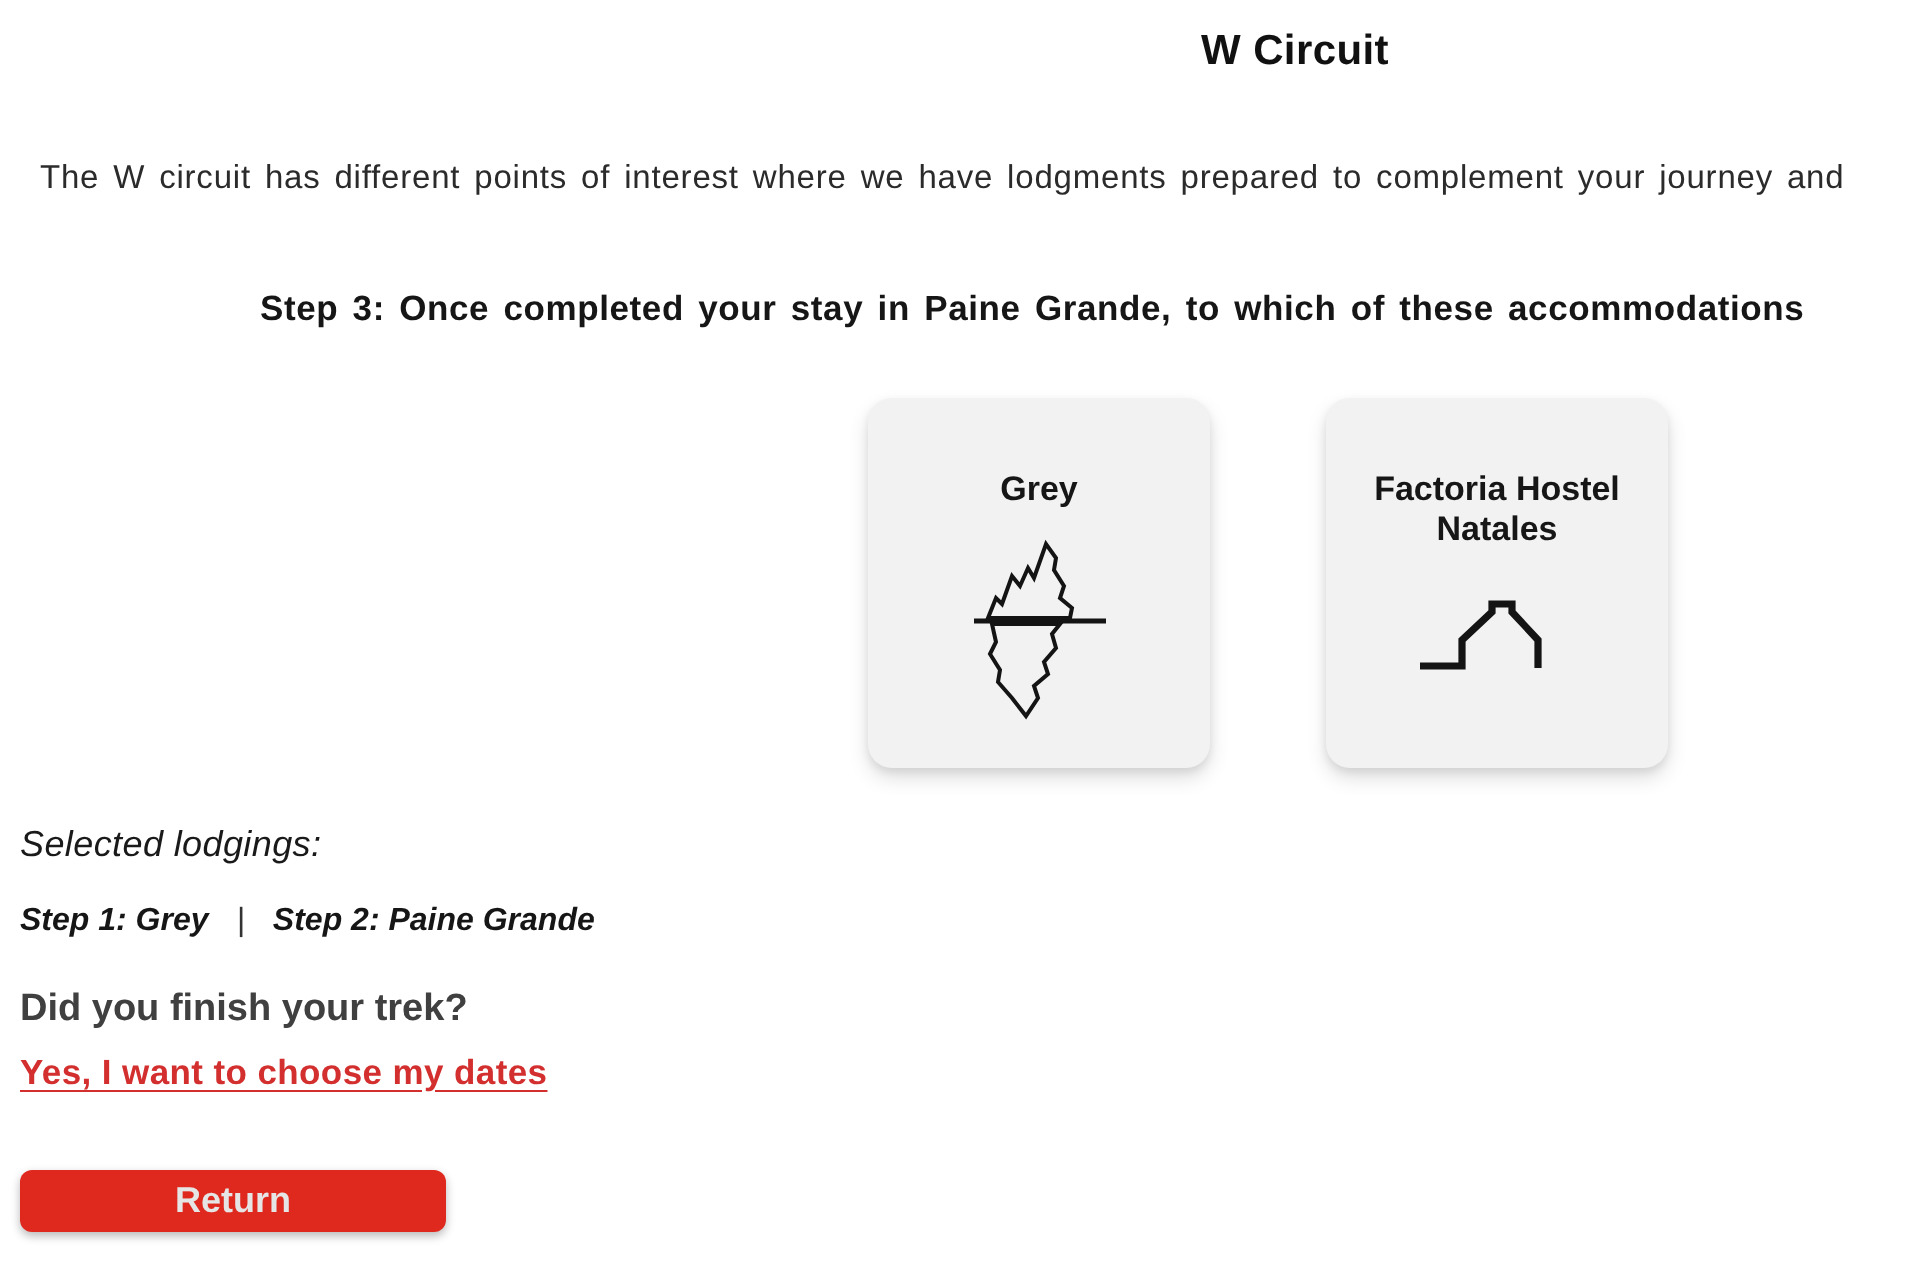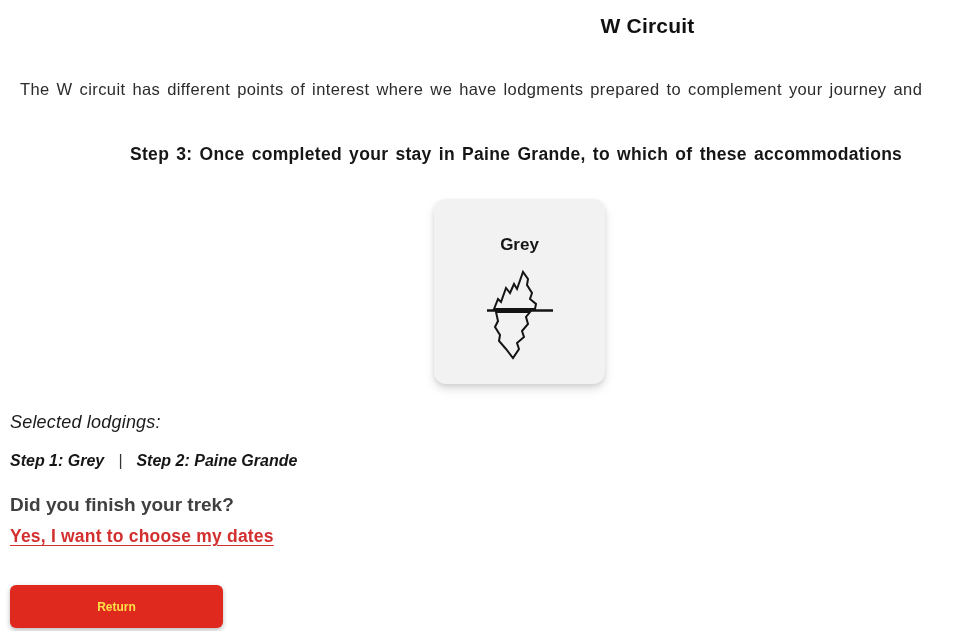--- a/index.html
+++ b/index.html
@@ -69,24 +69,24 @@
     font-size:17.5px; font-weight:700;
     color:var(--link-red, #d32f2f);
     text-decoration:underline;
     text-underline-offset:3px;
     cursor:pointer;
     letter-spacing:0.2px;
   }
 
   .return-button {
     position:absolute; left:10px; top:585px;
-    width:213px; height:43px;
+    width:213px; height:31px;
     background:var(--button-red, #e0291e);
     border:none; border-radius:6px;
-    color:#fde047; font-size:12px; font-weight:700;
+    color:#e5e5e5; font-size:18px; font-weight:700;
     font-family:"Liberation Sans", sans-serif;
     box-shadow:0 2px 5px rgba(0,0,0,0.28);
     cursor:pointer;
   }
 
   .line-art { stroke:#141414; fill:none; }
 </style>
 </head>
 <body style="--button-red: #e0291e; --link-red: #d32f2f; --card-bg: #f2f2f2; --text: #1c1c1e;">
 
@@ -112,20 +112,28 @@
 
         <polygon class="line-art" stroke-width="2" points="8,40 12,30 15,33 20,19 24,24 28,15 31,20 37,3 42,10 41,16 46,24 44,30 50,35 49,40" fill="url(#hatch)"></polygon>
 
         <polygon class="line-art" stroke-width="2" points="10,43 44,43 40,48 42,55 36,62 38,68 31,74 33,80 27,89 20,80 13,72 14,66 9,58 12,52" fill="url(#hatch)"></polygon>
 
         <line x1="1" y1="41.5" x2="67" y2="41.5" stroke="#141414" stroke-width="2.6"></line>
       </svg>
     </div>
   </div>
 
+  <div class="card">
+    <div class="card-label">Factoria Hostel Natales</div>
+    <div class="icon-wrap-2">
+      <svg width="66" height="42" viewBox="0 0 66 42">
+        <path class="line-art" stroke-width="3.6" stroke-linejoin="miter" d="M2 34 H23 V21 L38 7 V3 H48 V7 L61 21 V35"></path>
+      </svg>
+    </div>
+  </div>
 
 </div>
 
 <div class="selected-heading">Selected lodgings:</div>
 
 <div class="selected-steps">
   <span>Step 1: Grey</span><span class="sep">|</span><span>Step 2: Paine Grande</span>
 </div>
 
 <div class="finish-question">Did you finish your trek?</div>

